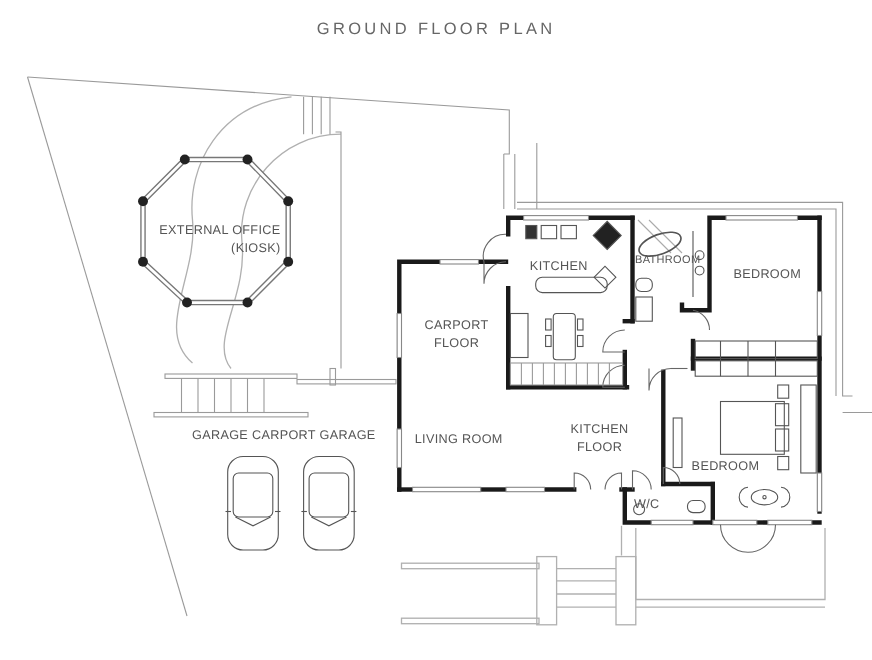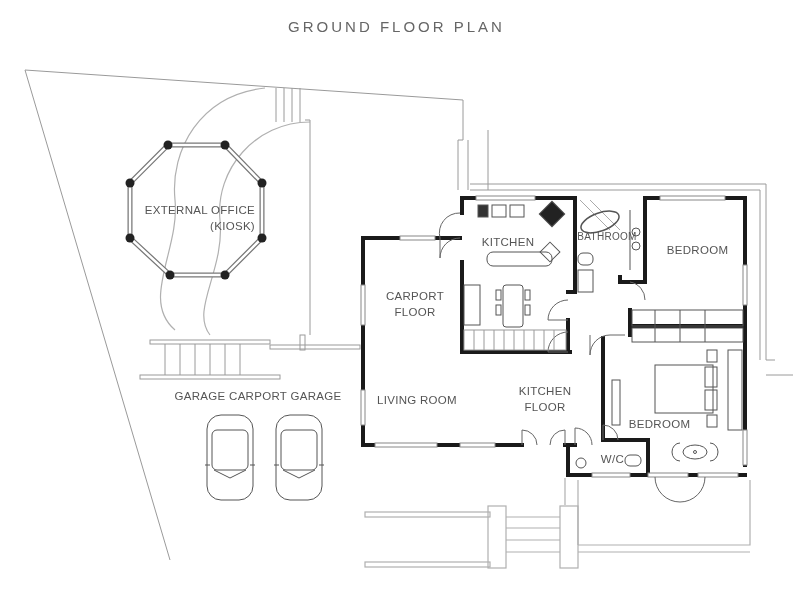--- a/index.html
+++ b/index.html
@@ -251,14 +251,14 @@
 </div>
 
 <div class="lbl" style="left:367px;top:392px;width:100px;">LIVING ROOM</div>
 
 <div class="lbl" style="left:505px;top:383px;width:80px;">
   <div>KITCHEN</div>
   <div>FLOOR</div>
 </div>
 
 <div class="lbl" style="left:622px;top:416px;width:75px;">BEDROOM</div>
-<div class="lbl" style="left:592px;top:451px;width:32px;text-align:right;">W/C</div>
+<div class="lbl" style="left:572px;top:451px;width:32px;">W/C</div>
 <div class="lbl" style="left:168px;top:388px;width:180px;">GARAGE CARPORT GARAGE</div>
 
 </body></html>

